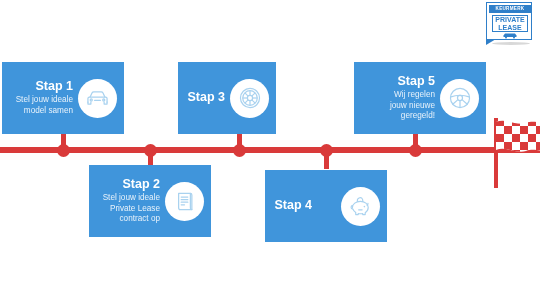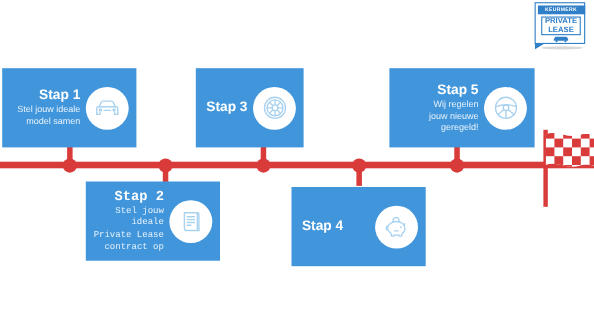--- a/index.html
+++ b/index.html
@@ -264,21 +264,21 @@
           <path d="M4 22 L4 24.5 L8 24.5 L8 22"></path>
           <path d="M26 22 L26 24.5 L30 24.5 L30 22"></path>
           <circle cx="8.5" cy="19" r="1.4"></circle>
           <circle cx="25.5" cy="19" r="1.4"></circle>
           <path d="M13 19.5 L21 19.5"></path>
         </g>
       </svg>
     </div>
   </div>
 
-  <div class="card" style="left:78px; top:165px; width:122px; height:72px;font-family:Liberation Mono, monospace;">
+  <div class="card" style="left:89px; top:165px; width:122px; height:72px;">
     <div class="card-text">
       <div class="card-title">Stap 2</div>
       <div class="card-desc">Stel jouw ideale
 Private Lease
 contract op</div>
     </div>
     <div class="icon-circle">
       <svg width="25" height="25" viewBox="0 0 34 34">
         <g fill="none" stroke="#a9d2ef" stroke-width="1.7" stroke-linecap="round" stroke-linejoin="round">
           <path d="M9 6 L25 6 L25 25 C25 27 26 28 27 28 L11 28 C10 28 9 27 9 25 Z"></path>

